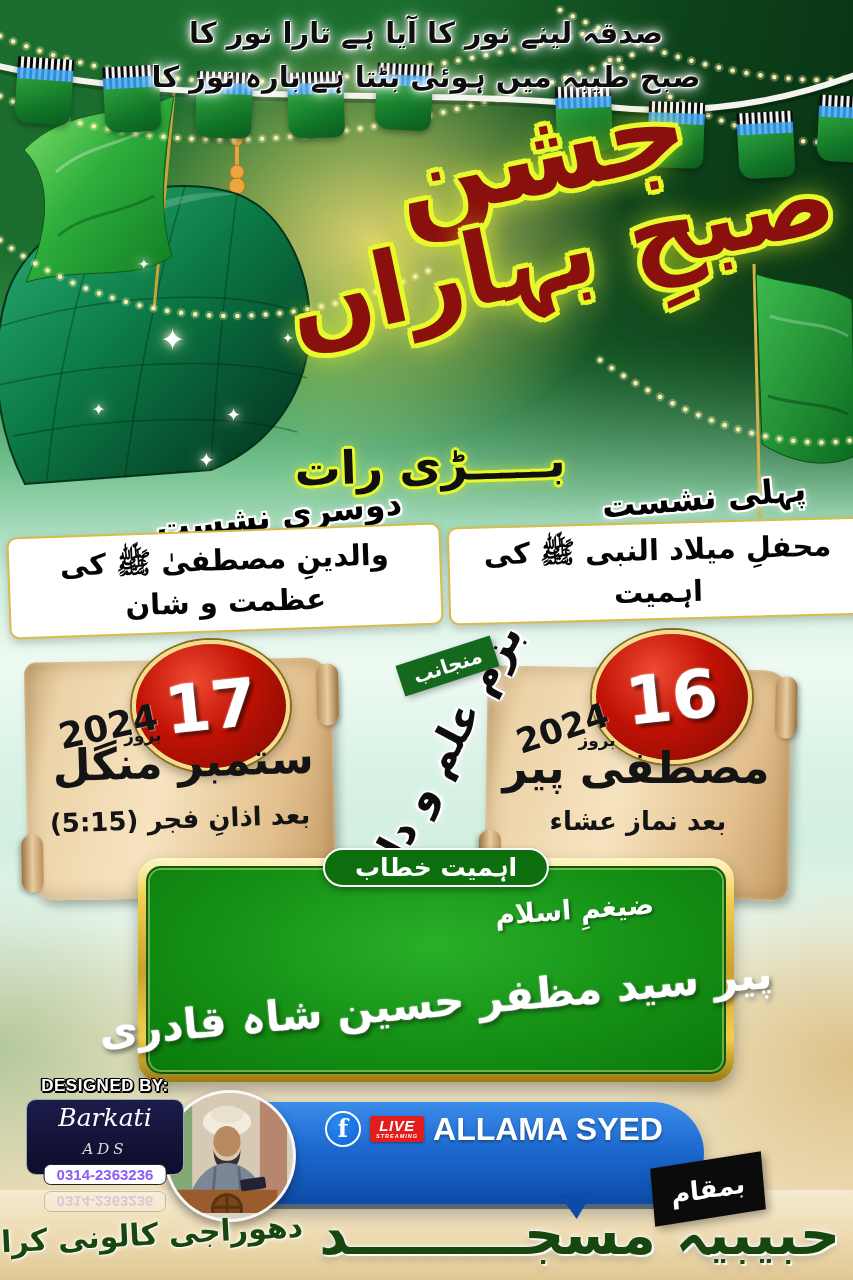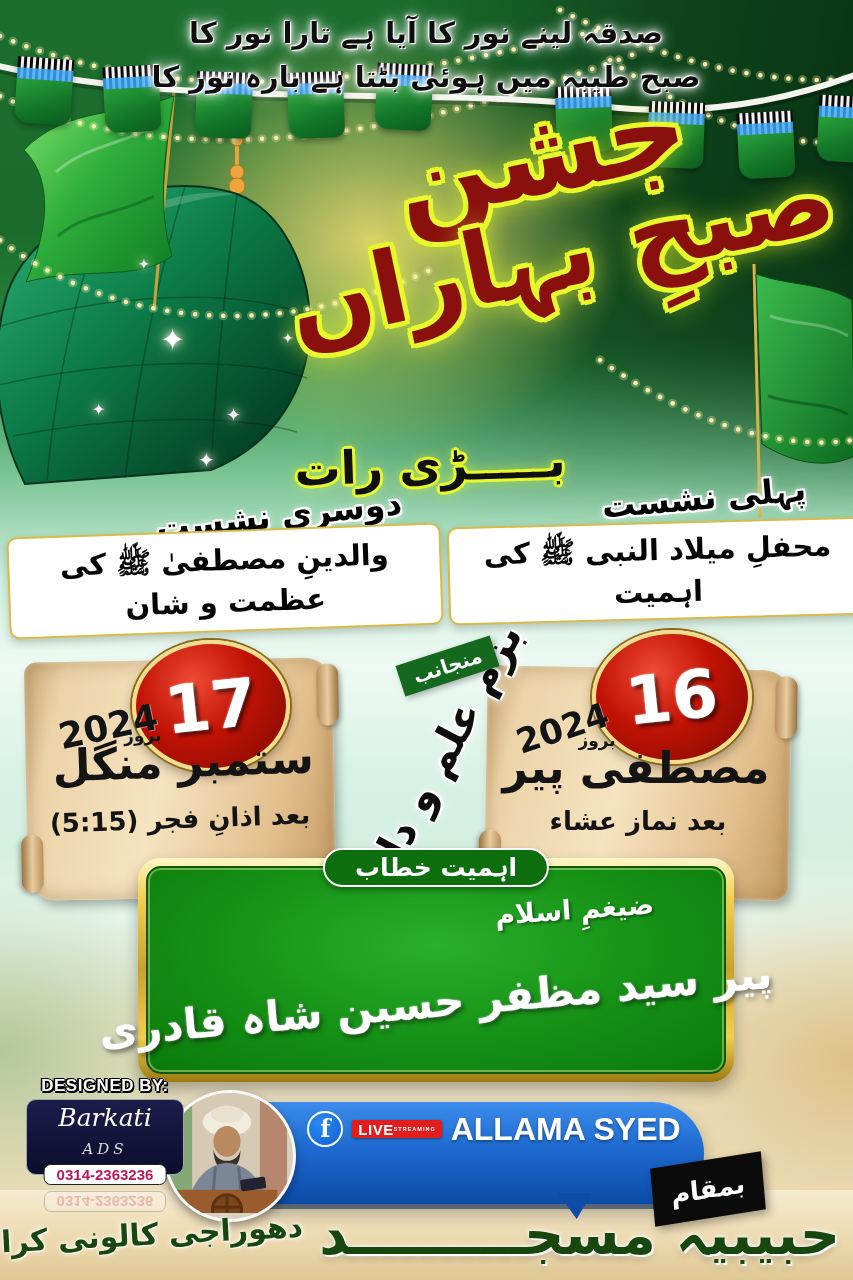--- a/index.html
+++ b/index.html
@@ -96,38 +96,38 @@
   
   .designer{left:26px;top:1076px;width:158px;z-index:8;text-align:center;}
   .designer-heading{font-family:"Liberation Sans",sans-serif;font-size:17px;font-weight:800;color:#fff;letter-spacing:.5px;
     text-shadow:1.5px 0 #000,-1.5px 0 #000,0 1.5px #000,0 -1.5px #000,1.5px 1.5px #000,-1.5px -1.5px #000;}
   .designer-badge{position:relative;margin-top:3px;background:linear-gradient(#1c1c4a,#0d0d2c);
     border:1px solid #9aa;border-radius:10px;padding:5px 6px 16px;}
   .designer-name{font-family:"DejaVu Serif",serif;font-style:italic;font-size:25px;color:#fff;line-height:1;}
   .designer-sub{font-family:"DejaVu Serif",serif;font-style:italic;font-size:15px;color:#ddd;letter-spacing:4px;margin-top:10px;}
   .designer-phone{position:absolute;left:50%;bottom:-11px;transform:translateX(-50%);
     background:#fff;border:1px solid #222;border-radius:7px;padding:1px 12px;
-    font-family:"Liberation Sans",sans-serif;font-size:15px;font-weight:800;color:#be185d;white-space:nowrap;}
+    font-family:"Liberation Sans",sans-serif;font-size:15px;font-weight:800;color:#8b5cf6;white-space:nowrap;}
   .designer-reflection{margin-top:16px;transform:scaleY(-1);opacity:.22;}
   
   .live-bar{left:170px;top:1102px;width:534px;height:102px;z-index:7;border-radius:58px;
     background:linear-gradient(180deg,#3b8ceb 0%,#1e6ad0 45%,#0c4ba6 100%);
     box-shadow:0 5px 0 rgba(8,40,90,.55),0 9px 18px rgba(0,0,0,.3);}
   .live-tail{position:absolute;left:388px;bottom:-15px;width:34px;height:26px;background:#0c4ba6;
     clip-path:polygon(0 0,100% 0,55% 100%);}
   .speaker-photo{position:absolute;left:-6px;top:-12px;width:126px;height:126px;border-radius:50%;overflow:hidden;
     border:3px solid rgba(255,255,255,.85);box-shadow:0 4px 10px rgba(0,0,0,.35);background:#d8cfc0;}
   .live-content{position:absolute;left:128px;right:14px;top:9px;text-align:center;color:#fff;
     font-family:"Liberation Sans",sans-serif;}
   .live-row1{display:inline-flex;align-items:center;gap:9px;}
   .fb-circle{width:36px;height:36px;border-radius:50%;border:2.5px solid #fff;box-sizing:border-box;
     background:radial-gradient(circle at 35% 30%,#2a8af0,#0e62d8);display:flex;align-items:center;justify-content:center;
     font-family:"DejaVu Serif",serif;font-weight:bold;font-size:24px;color:#fff;line-height:1;}
-  .live-badge{background:#e31c1c;border-radius:3px;padding:2px 6px 1px;display:flex;align-items:center;
-    box-shadow:0 1px 3px rgba(0,0,0,.4);}
+  .live-badge{background:#e31c1c;border-radius:3px;padding:2px 6px 1px;display:flex;flex-direction:column;align-items:center;
+    box-shadow:0 1px 3px rgba(0,0,0,.4);font-style:italic;}
   .live-badge .lv{font-size:15px;font-weight:900;line-height:1;letter-spacing:.5px;}
   .live-badge .st{font-size:5.5px;font-weight:bold;letter-spacing:1px;line-height:1.4;}
   .live-l1{font-size:32px;font-weight:900;line-height:1;text-shadow:0 2px 3px rgba(0,0,0,.35);}
   .live-l2{font-size:36px;font-weight:900;line-height:1.15;letter-spacing:.5px;text-shadow:0 2px 3px rgba(0,0,0,.35);}
   
   .venue-tag{left:652px;top:1160px;width:112px;height:58px;z-index:8;background:#0b0b0b;
     transform:rotate(-9deg) skewX(-4deg);display:flex;align-items:center;justify-content:center;
     color:#fff;font-size:26px;font-weight:bold;box-shadow:3px 4px 8px rgba(0,0,0,.35);}
   .venue-row{left:14px;top:1196px;width:826px;height:78px;z-index:8;display:flex;align-items:center;gap:16px;}
   .venue-masjid{font-size:56px;font-weight:900;color:#17470f;white-space:nowrap;line-height:1;

